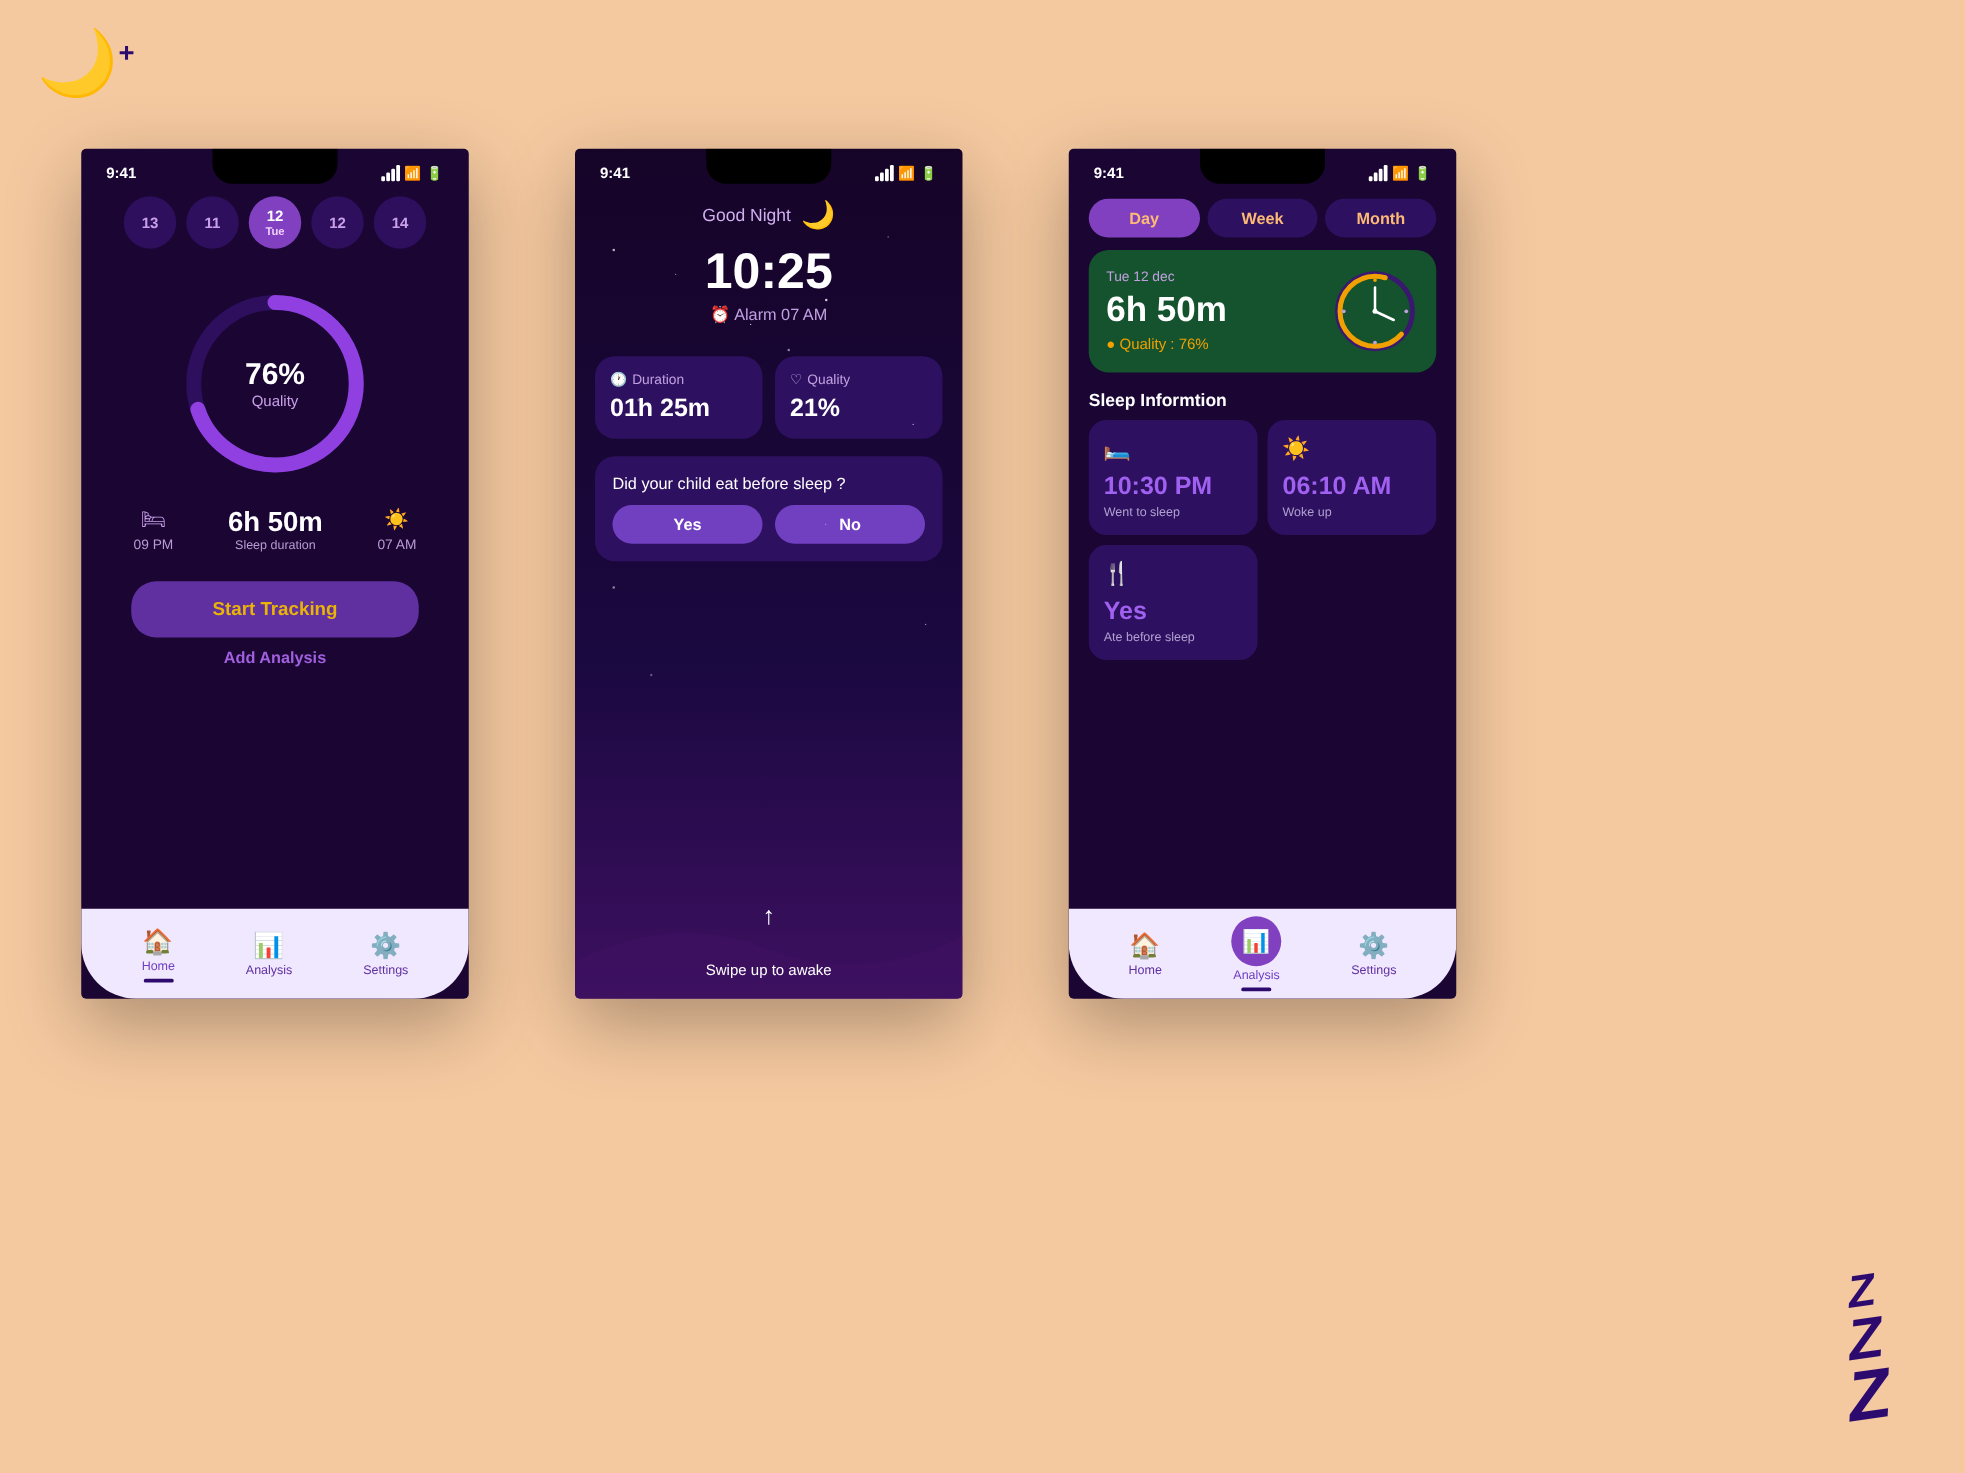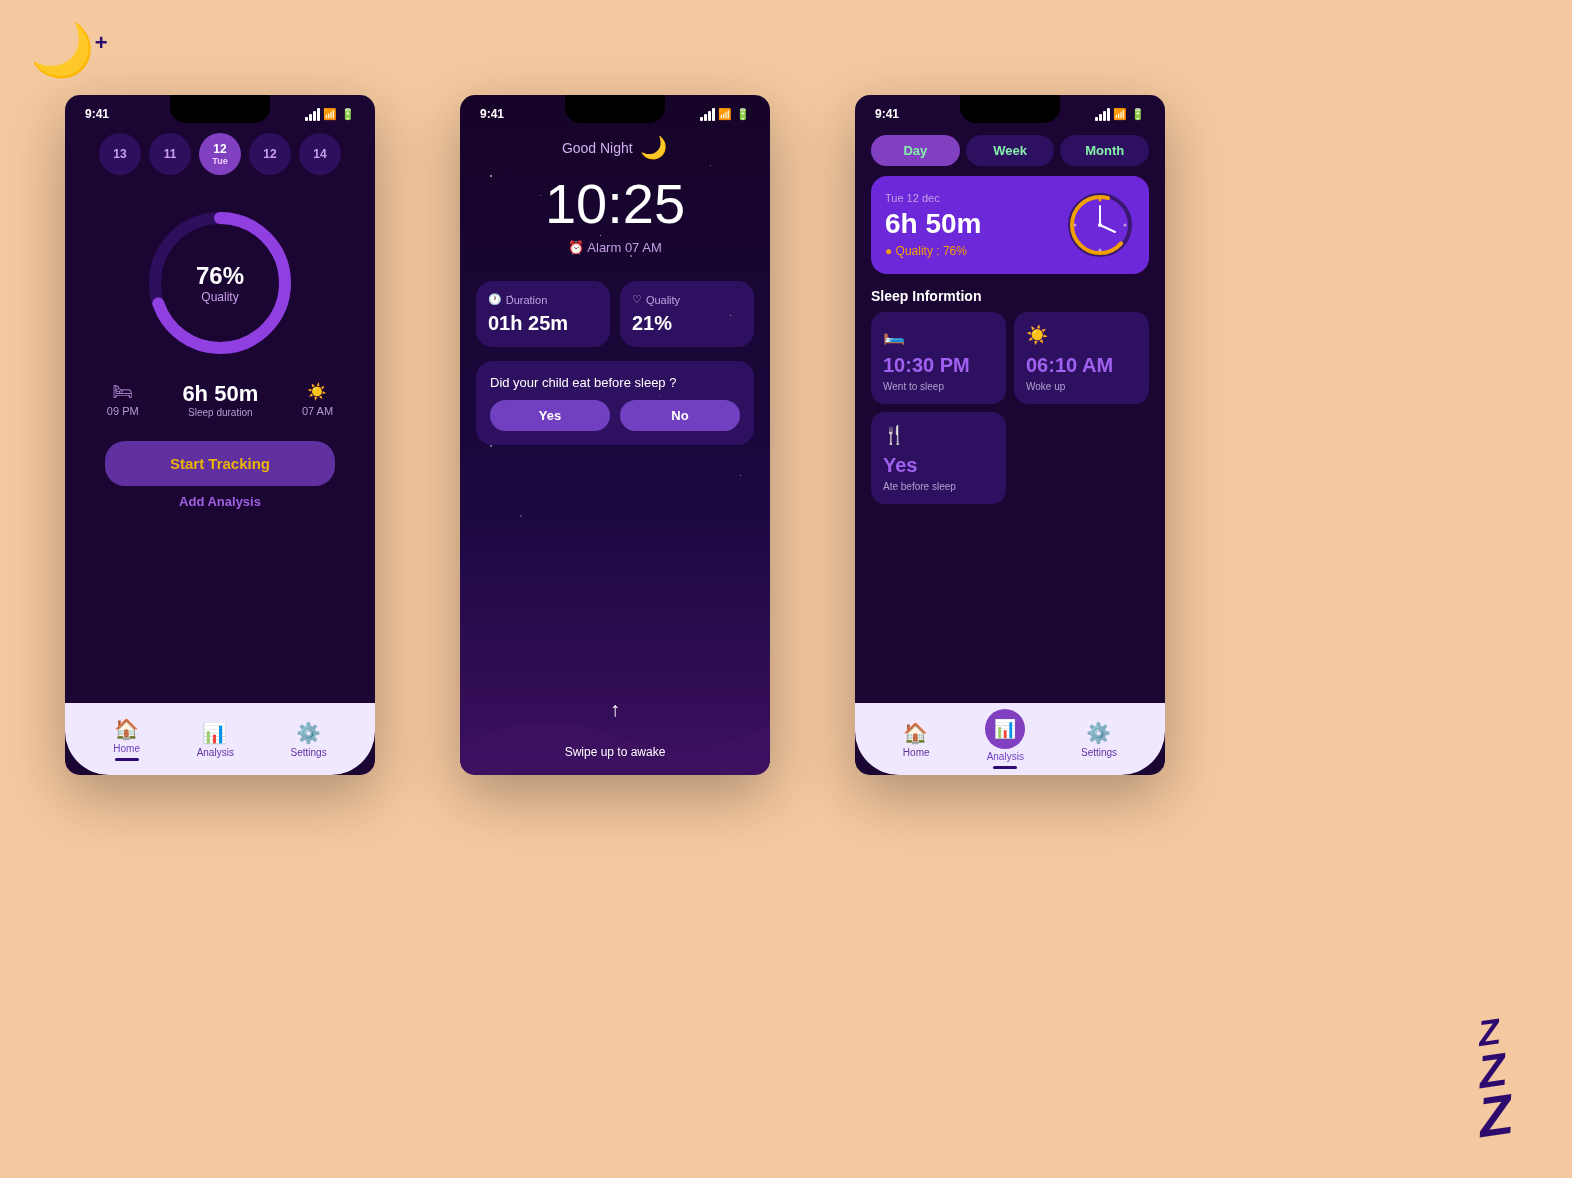--- a/index.html
+++ b/index.html
@@ -28,23 +28,24 @@
       right: 60px;
       font-size: 42px;
       font-weight: 900;
       color: #2d0a6e;
       transform: rotate(0deg);
     }
 
     
     .phone {
       position: absolute;
-      border-radius: 15px;
+      border-radius: 4px;
       overflow: hidden;
       box-shadow: 0 20px 60px rgba(0,0,0,0.3);
+      margin-top: 24px;
     }
 
     
     .phone-1 {
       left: 65px;
       top: 95px;
       width: 310px;
       height: 680px;
       background: #1a0533;
     }
@@ -272,22 +273,22 @@
     .p2-goodnight {
       color: #d0b0f0;
       font-size: 14px;
       display: flex;
       align-items: center;
       justify-content: center;
       gap: 8px;
     }
     .moon-icon { font-size: 22px; }
     .p2-time {
-      font-size: 56px;
-      font-weight: 400;
+      font-size: 40px;
+      font-weight: 700;
       color: white;
       margin: 10px 0 4px;
     }
     .p2-alarm {
       color: #c0a0e0;
       font-size: 13px;
       margin-bottom: 16px;
     }
 
     
@@ -396,30 +397,30 @@
       gap: 6px;
       padding: 10px 16px;
     }
     .p3-tab {
       flex: 1;
       padding: 8px;
       border-radius: 20px;
       text-align: center;
       font-size: 13px;
       font-weight: 600;
-      color: #86efac;
+      color: #fdba74;
       background: #2e1060;
     }
     .p3-tab.active {
       background: #8040c0;
     }
 
     .p3-summary {
       margin: 0 16px 10px;
-      background: #6d28d9;
+      background: #14532d;
       border-radius: 16px;
       padding: 14px;
       display: flex;
       justify-content: space-between;
       align-items: center;
     }
     .p3-date { color: #c0a0e0; font-size: 11px; margin-bottom: 4px; }
     .p3-duration { font-size: 28px; font-weight: 800; color: white; }
     .p3-quality { color: #f0a000; font-size: 12px; margin-top: 4px; }
 

